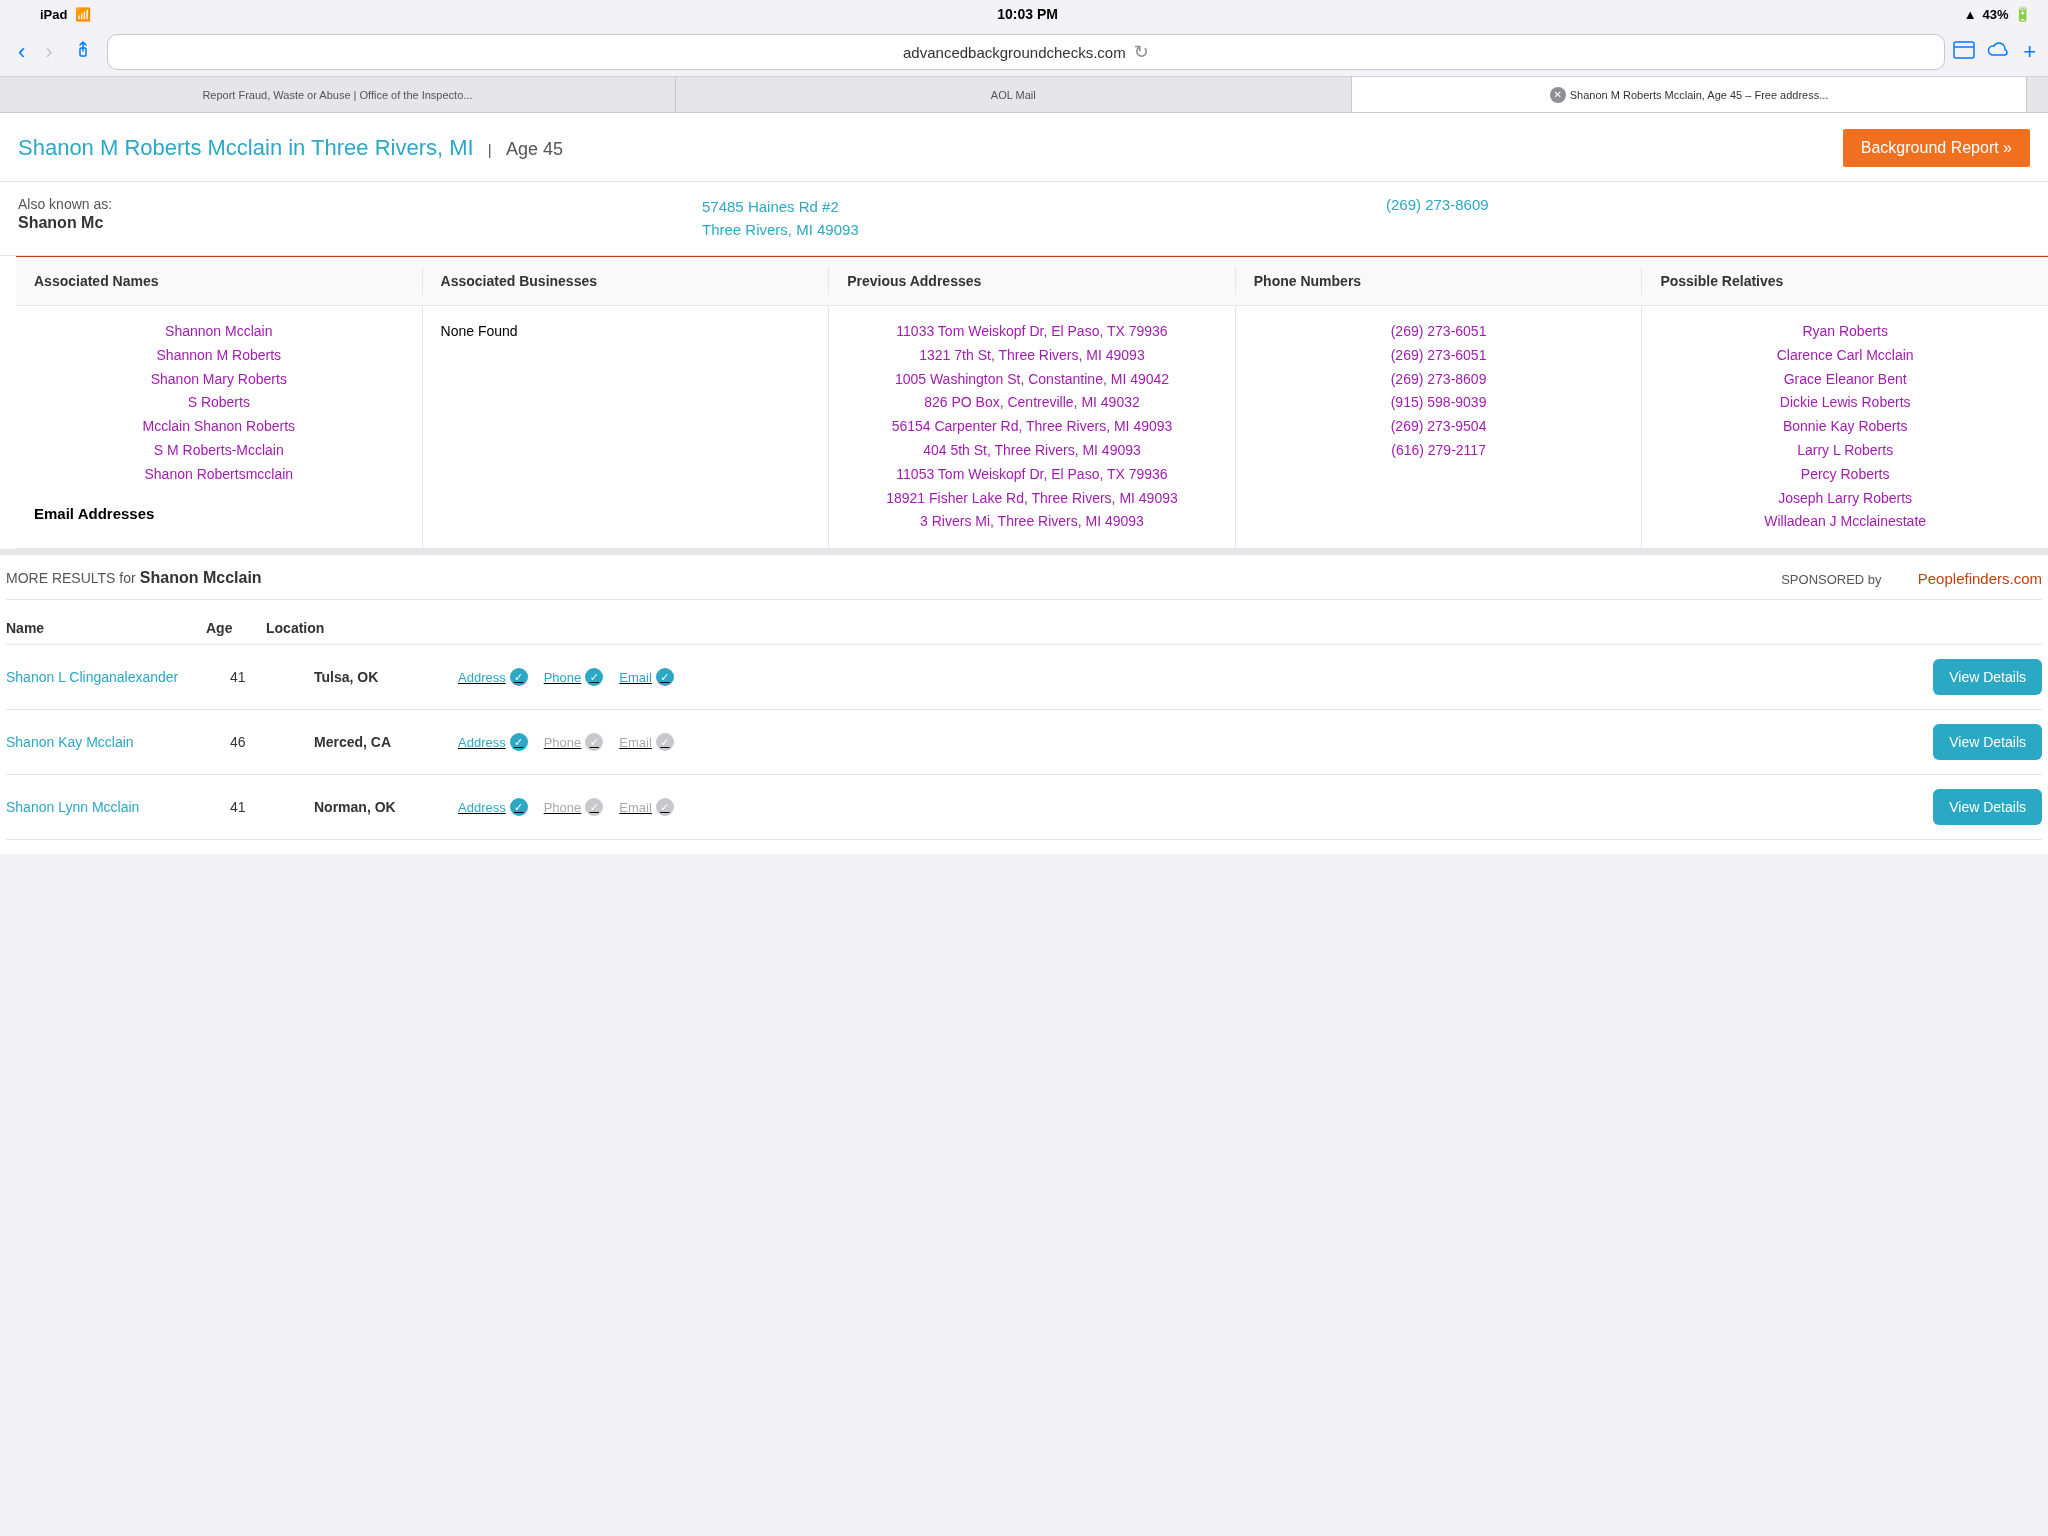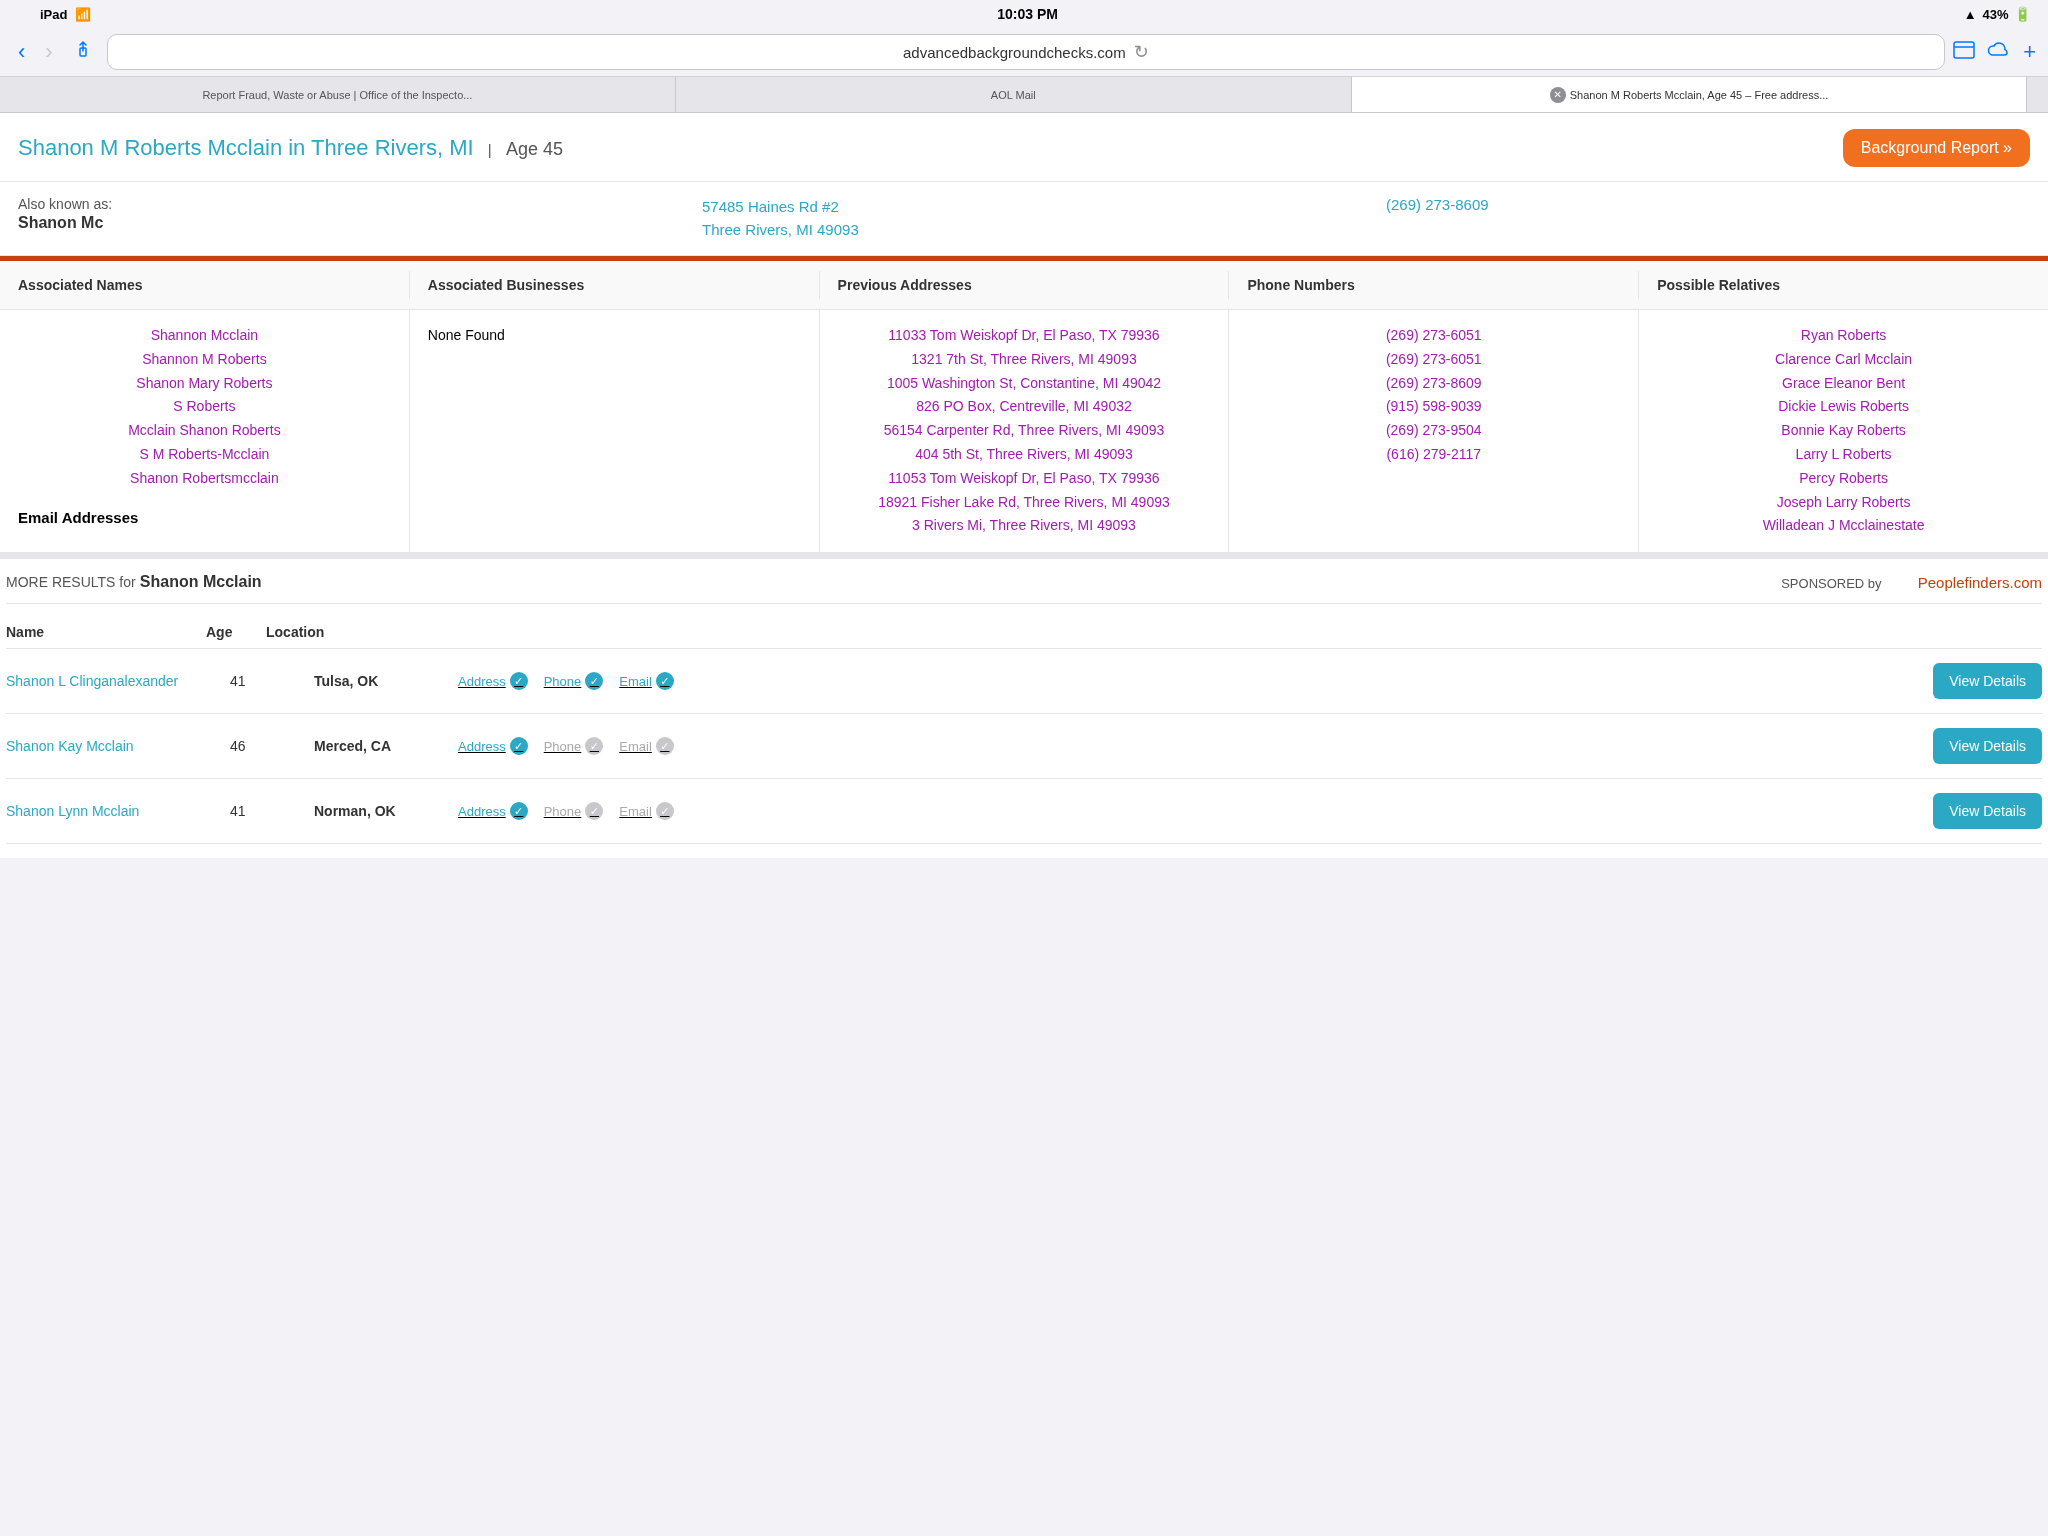--- a/index.html
+++ b/index.html
@@ -139,21 +139,21 @@
       color: #2aa8c4;
       font-size: 22px;
       font-weight: 400;
     }
     .age-divider { color: #555; margin: 0 10px; }
     .age-text { color: #555; font-size: 18px; }
     .bg-report-btn {
       background: #f07020;
       color: white;
       border: none;
-      border-radius: 12px;
+      border-radius: 2px;
       padding: 10px 18px;
       font-size: 16px;
       cursor: pointer;
       font-weight: 500;
       white-space: nowrap;
     }
 
     
     .info-row {
       display: flex;
@@ -162,21 +162,22 @@
       gap: 40px;
     }
     .info-col { flex: 1; }
     .also-known { font-size: 14px; color: #555; }
     .also-known-name { font-size: 16px; font-weight: 600; color: #333; margin-top: 2px; }
     .address-link { color: #2aa8c4; font-size: 15px; line-height: 1.5; }
     .phone-link { color: #2aa8c4; font-size: 15px; }
 
     
     .data-table {
-      border-top: 5px solid #c2410c;
+      border-top: 1px solid #c2410c;
+      margin-left: 16px;
     }
     .table-headers {
       display: flex;
       background: #f9f9f9;
       border-bottom: 1px solid #e5e5ea;
       padding: 10px 0;
     }
     .th {
       flex: 1;
       padding: 6px 18px;

